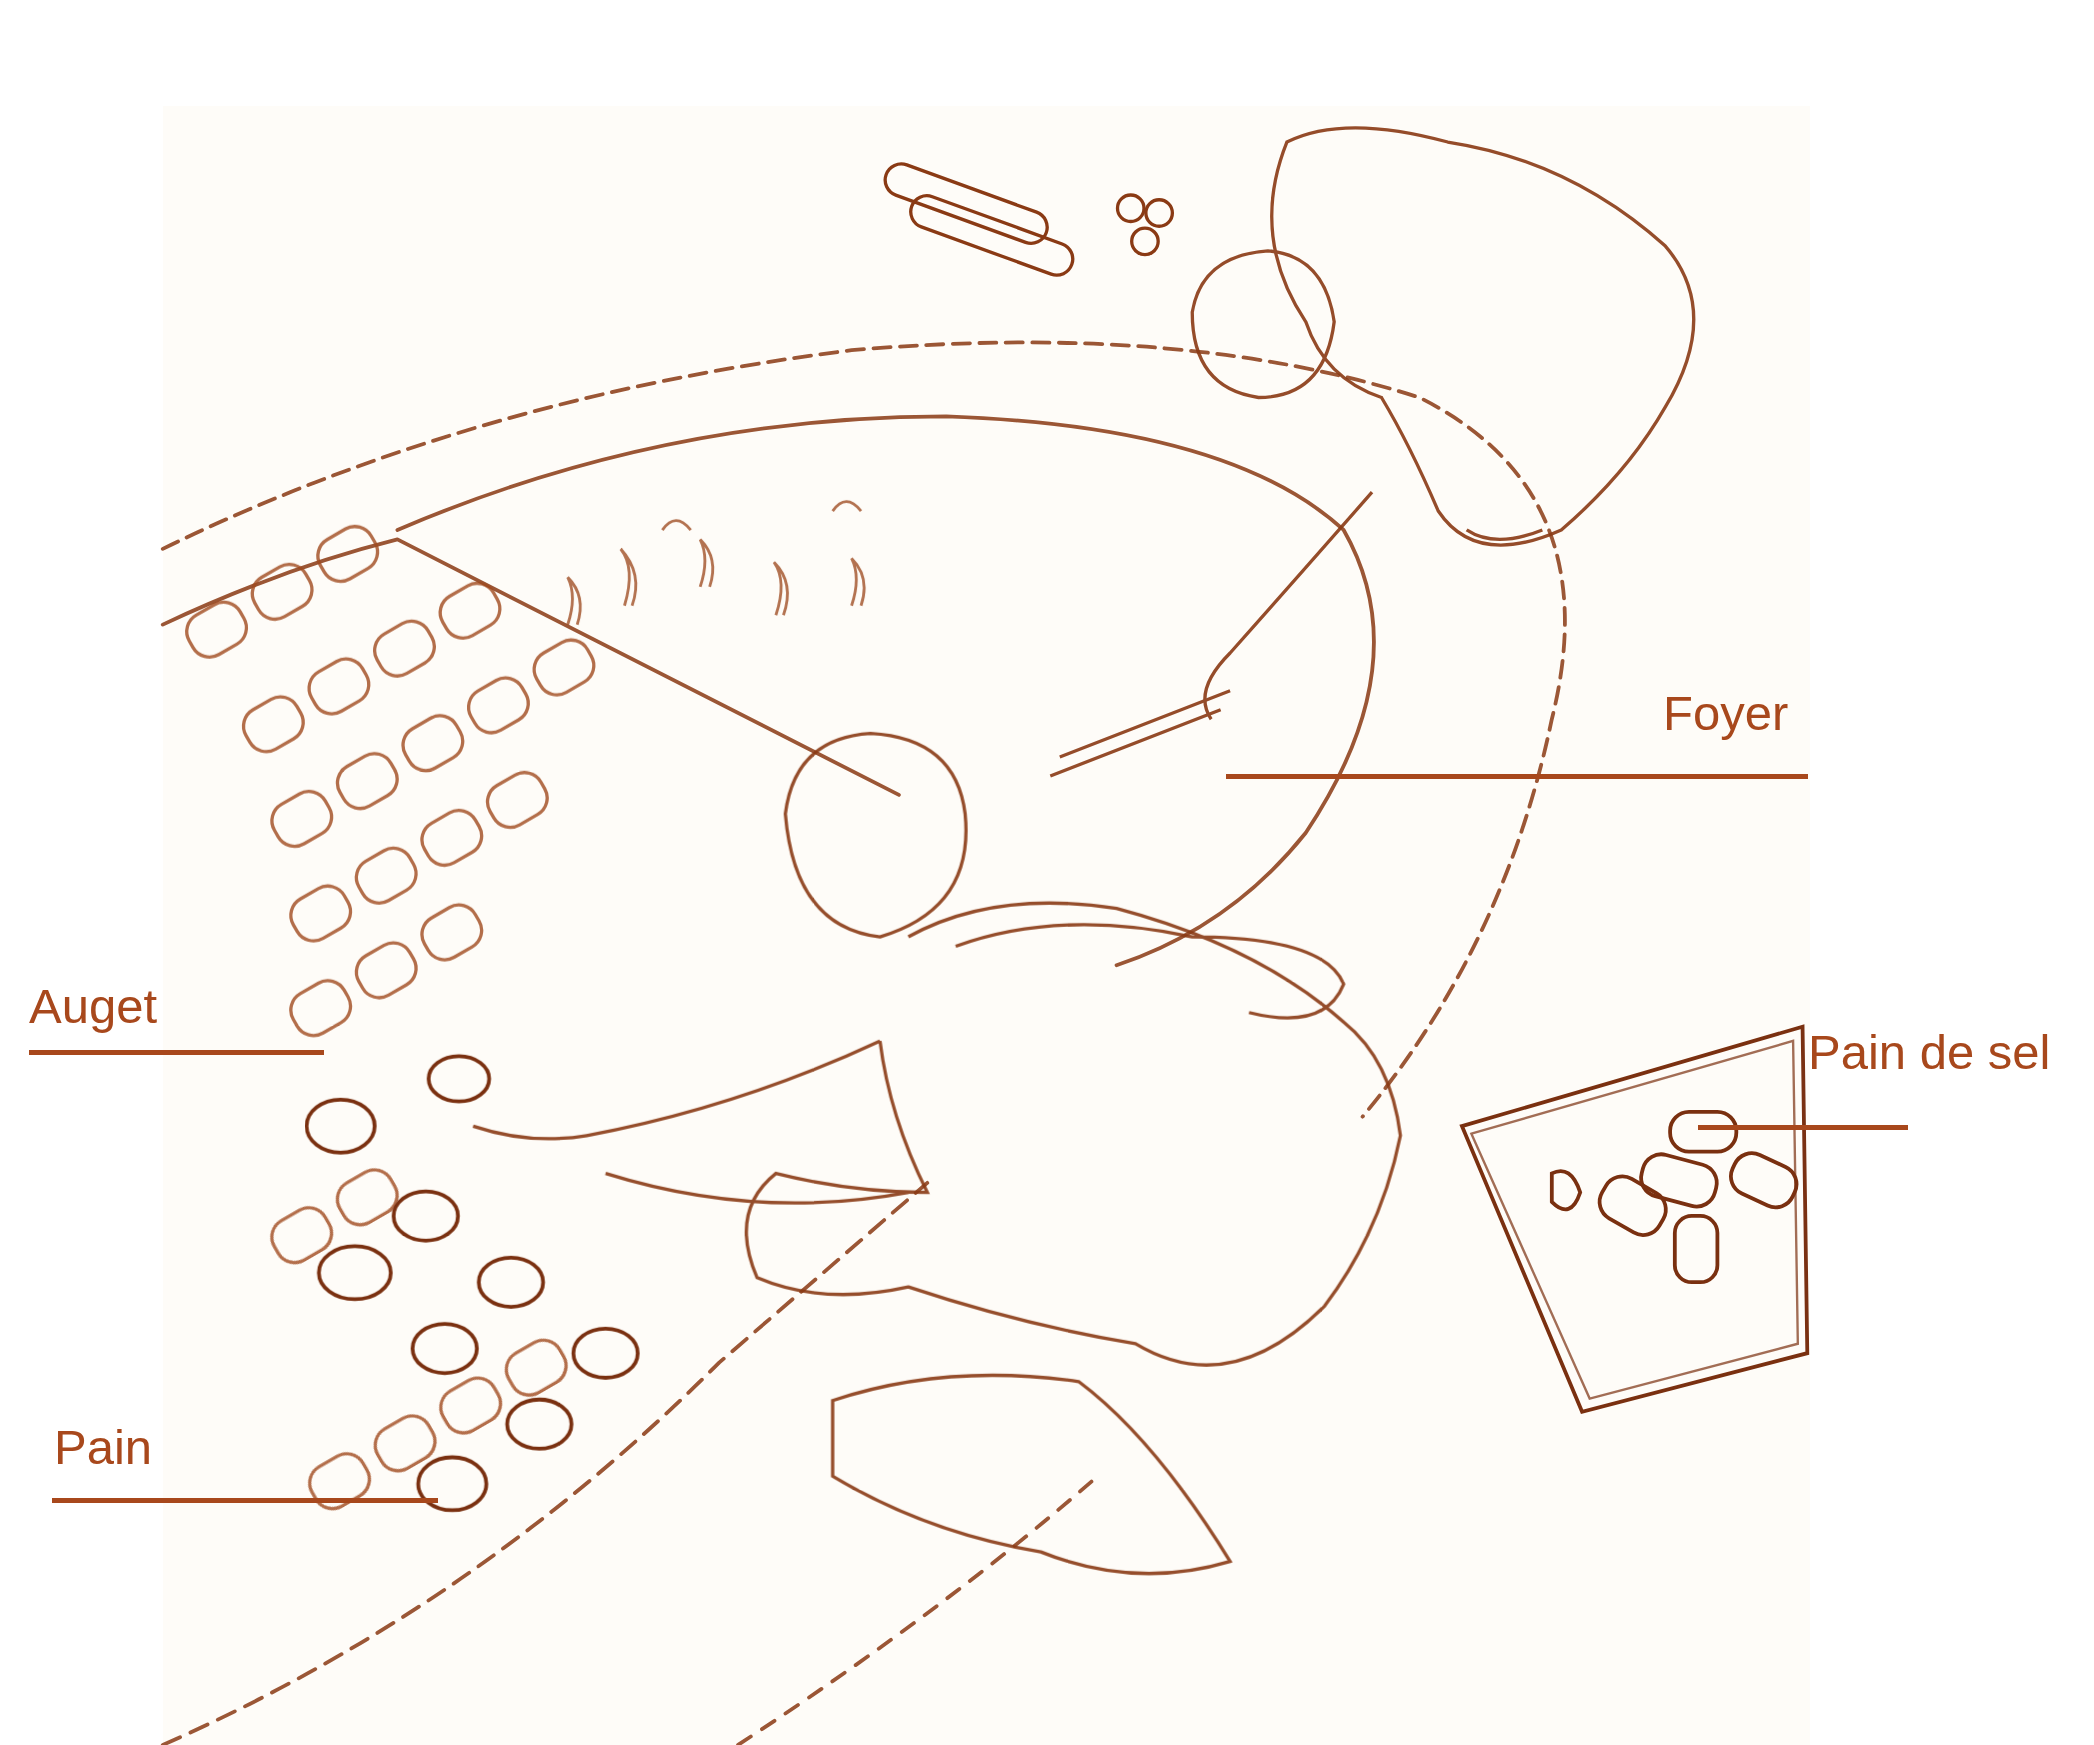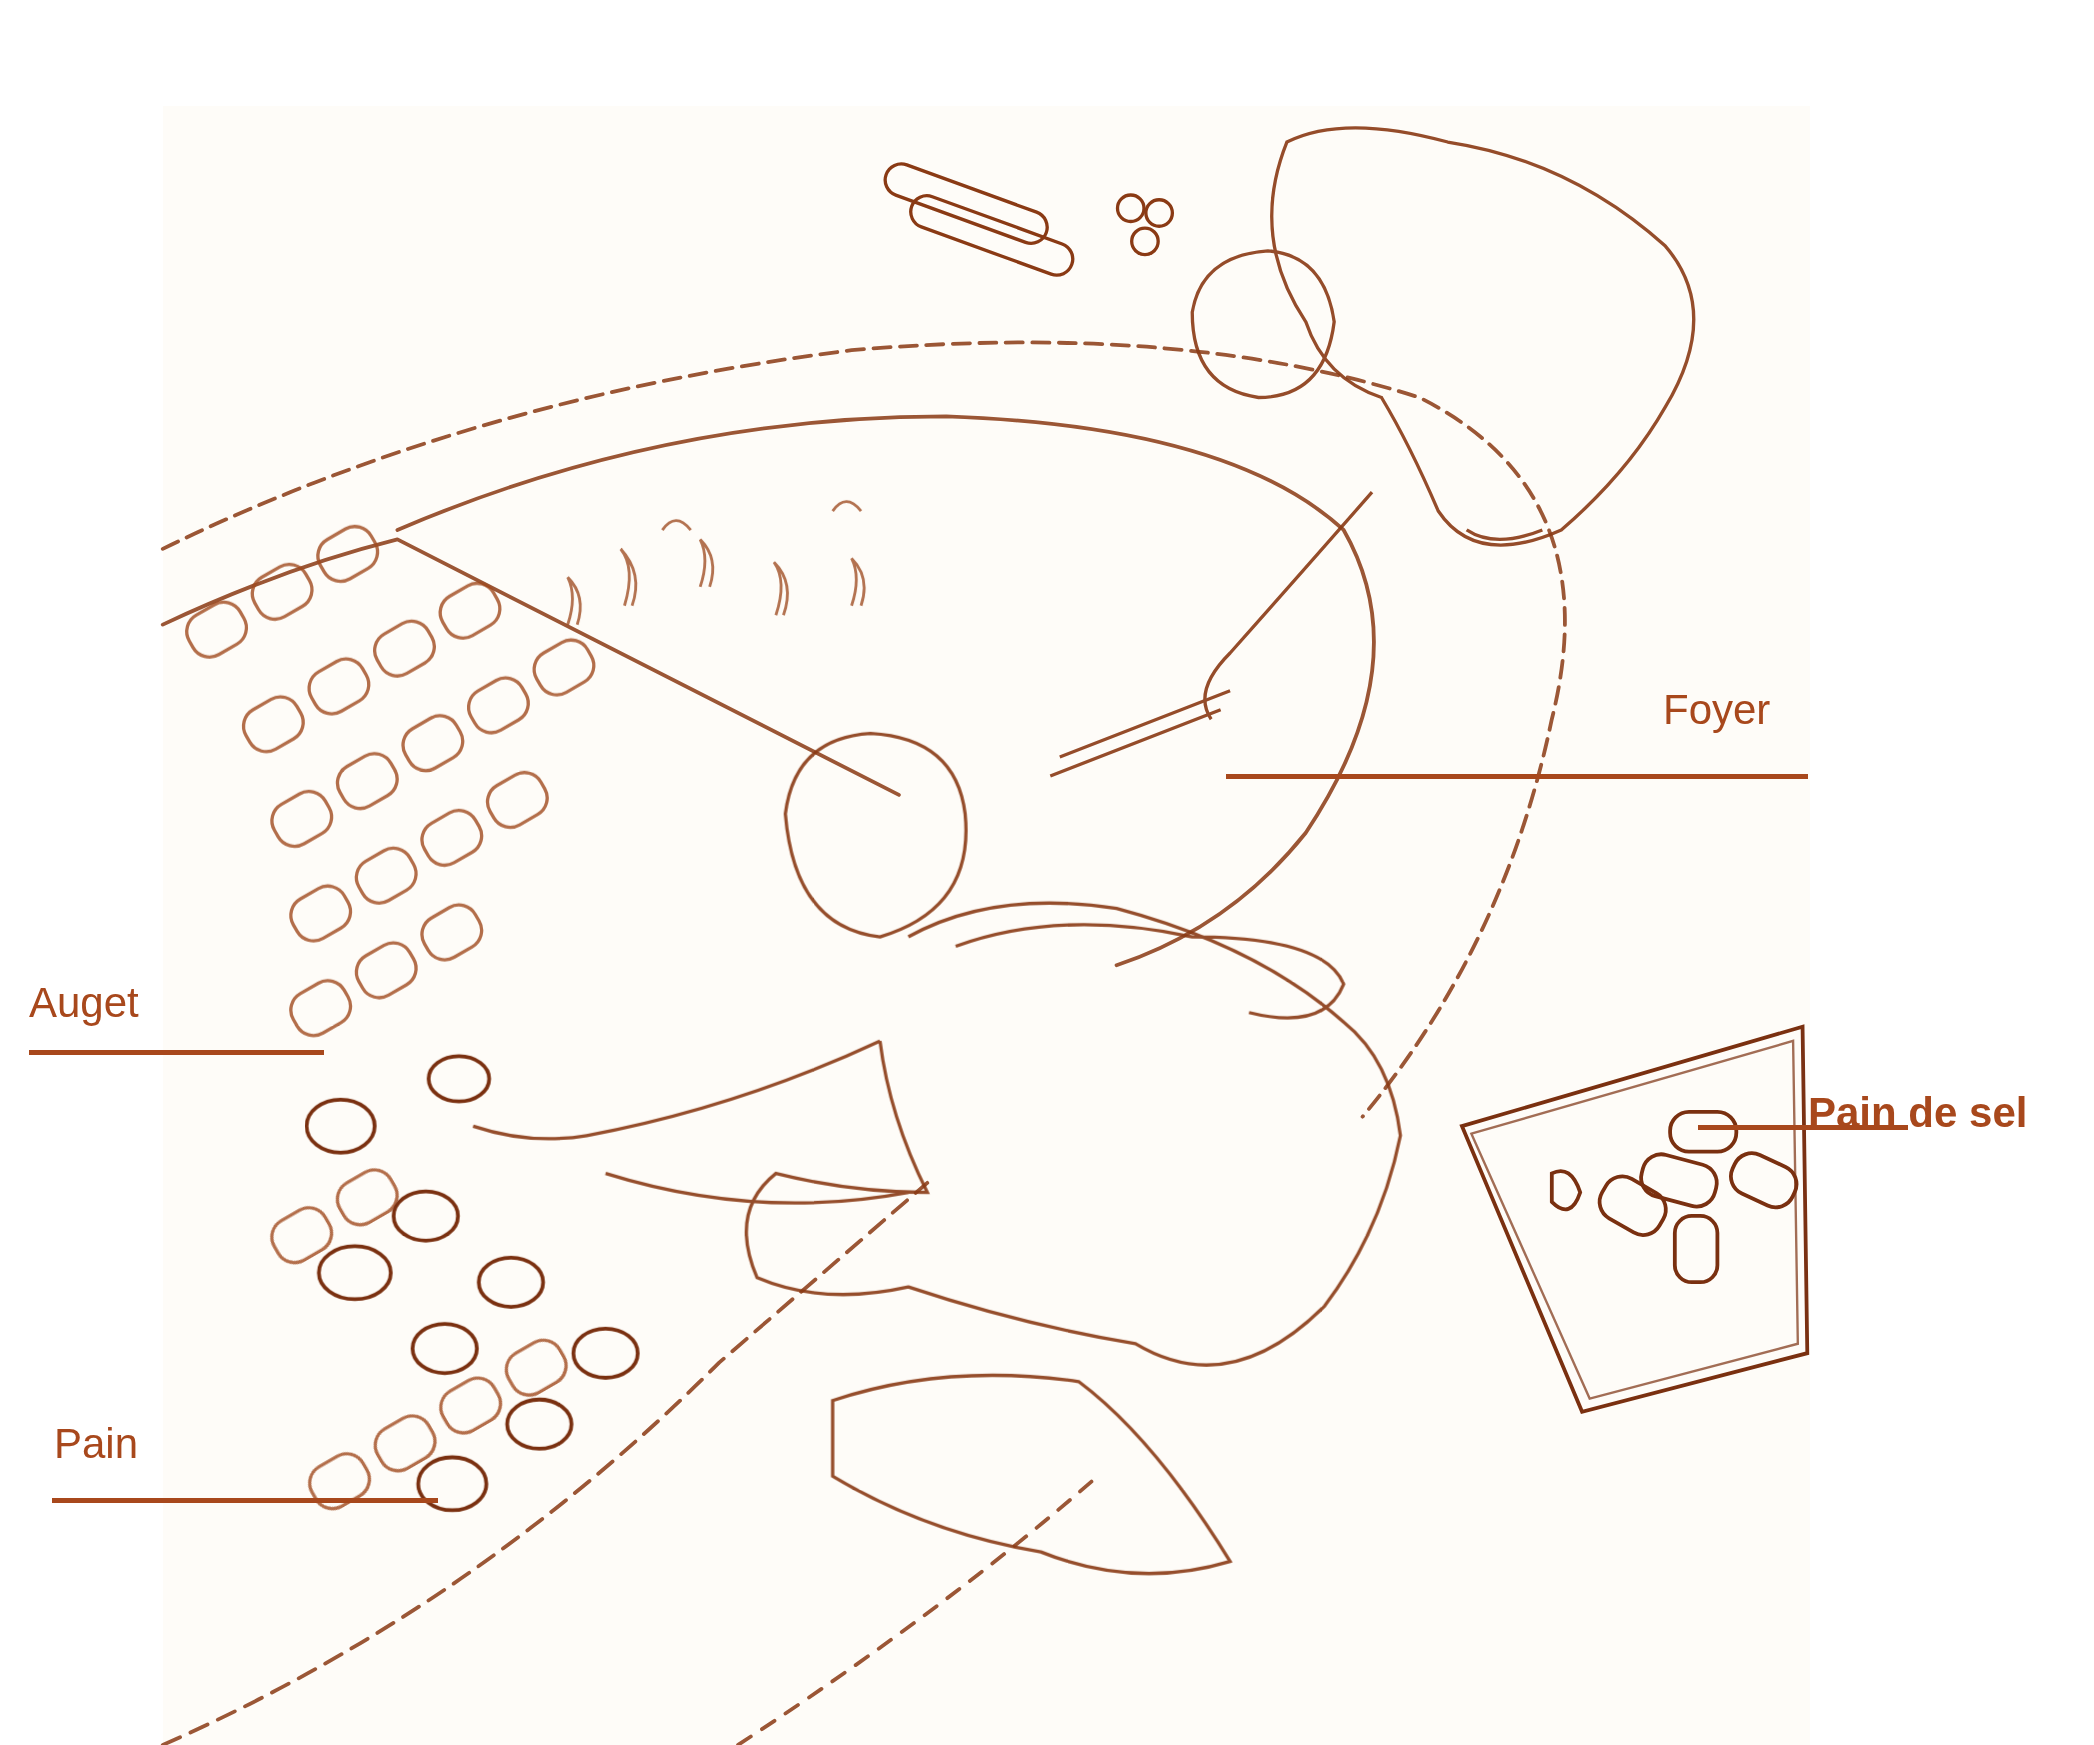--- a/index.html
+++ b/index.html
@@ -1,19 +1,19 @@
 <!DOCTYPE html>
 <html style="font-size:15px"><head>
 <meta charset="utf-8">
 <style>
   html,body{margin:0;padding:0;background:#ffffff;}
   body{width:2094px;height:1745px;position:relative;overflow:hidden;font-family:"Liberation Sans",sans-serif;}
   .paper{position:absolute;left:163px;top:106px;width:1647px;height:1639px;background:#fefcf8;}
   svg.sketch{position:absolute;left:0;top:0;width:2094px;height:1745px;}
-  .label{position:absolute;color:#a8481c;font-size:42px;line-height:1;white-space:nowrap;}
+  .label{position:absolute;color:#a8481c;font-size:49px;line-height:1;white-space:nowrap;}
   .leader{position:absolute;height:4.7px;background:#a8481c;}
 </style>
 </head>
 <body>
 
 <div class="paper"></div>
 
 <svg class="sketch" viewBox="0 0 2213 1844" xmlns="http://www.w3.org/2000/svg">
   <g fill="none" stroke="#8a3a14" stroke-width="4" stroke-linecap="round" stroke-linejoin="round" opacity="0.85">
 
@@ -125,18 +125,18 @@
     <path d="M1640 1240 q20 -10 30 20 q-10 30 -30 10 z"></path>
   </g>
 </svg>
 
 <span class="label" style="left:1663px;top:689px;">Foyer</span>
 <div class="leader" style="left:1226px;top:774px;width:582px;"></div>
 
 <span class="label" style="left:29px;top:982px;">Auget</span>
 <div class="leader" style="left:29px;top:1050px;width:295px;"></div>
 
-<span class="label" style="left:1808px;top:1092px;font-weight:bold;">Pain de sel</span>
+<span class="label" style="left:1808px;top:1028px;">Pain de sel</span>
 <div class="leader" style="left:1698px;top:1125px;width:210px;"></div>
 
 <span class="label" style="left:54px;top:1423px;">Pain</span>
 <div class="leader" style="left:52px;top:1498px;width:386px;"></div>
 
 
 </body></html>

